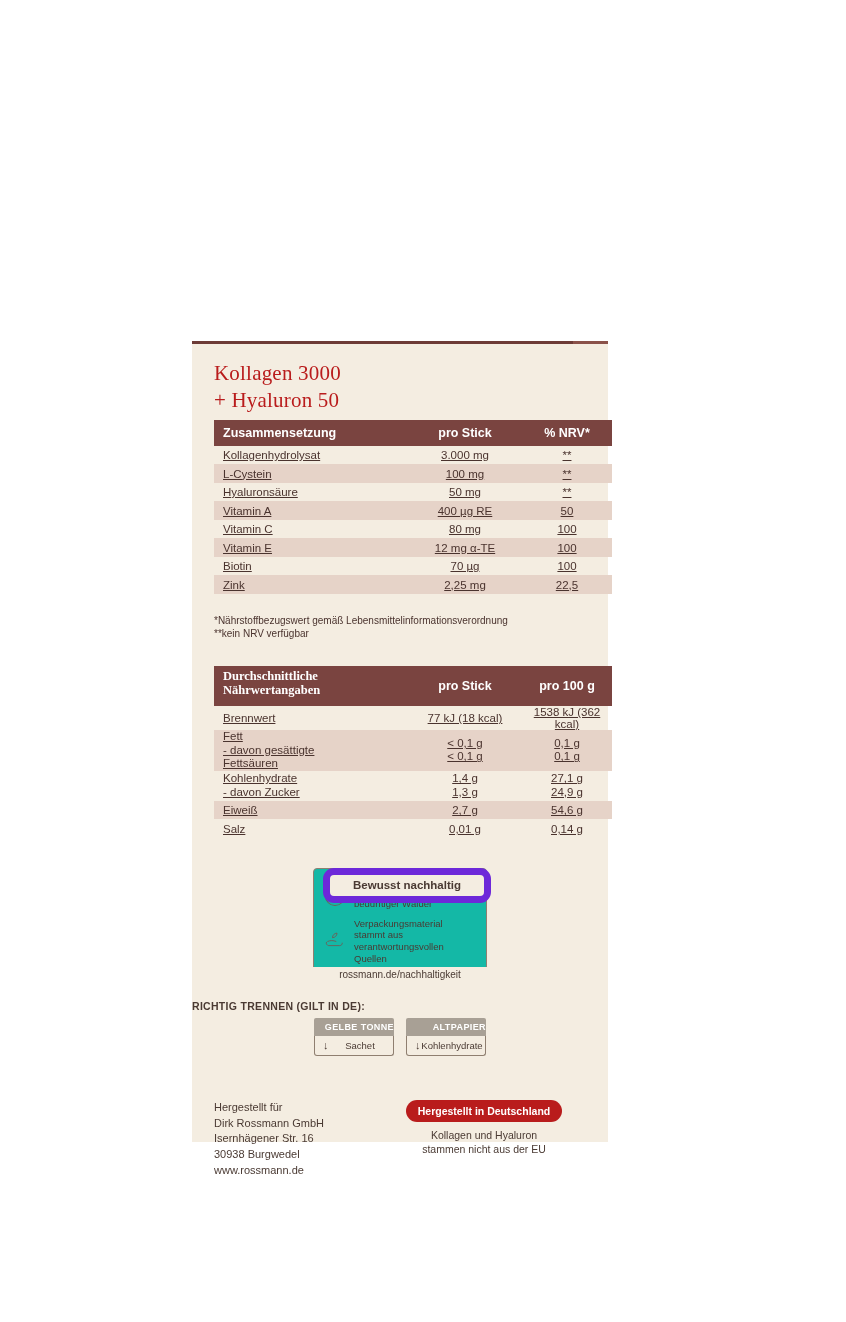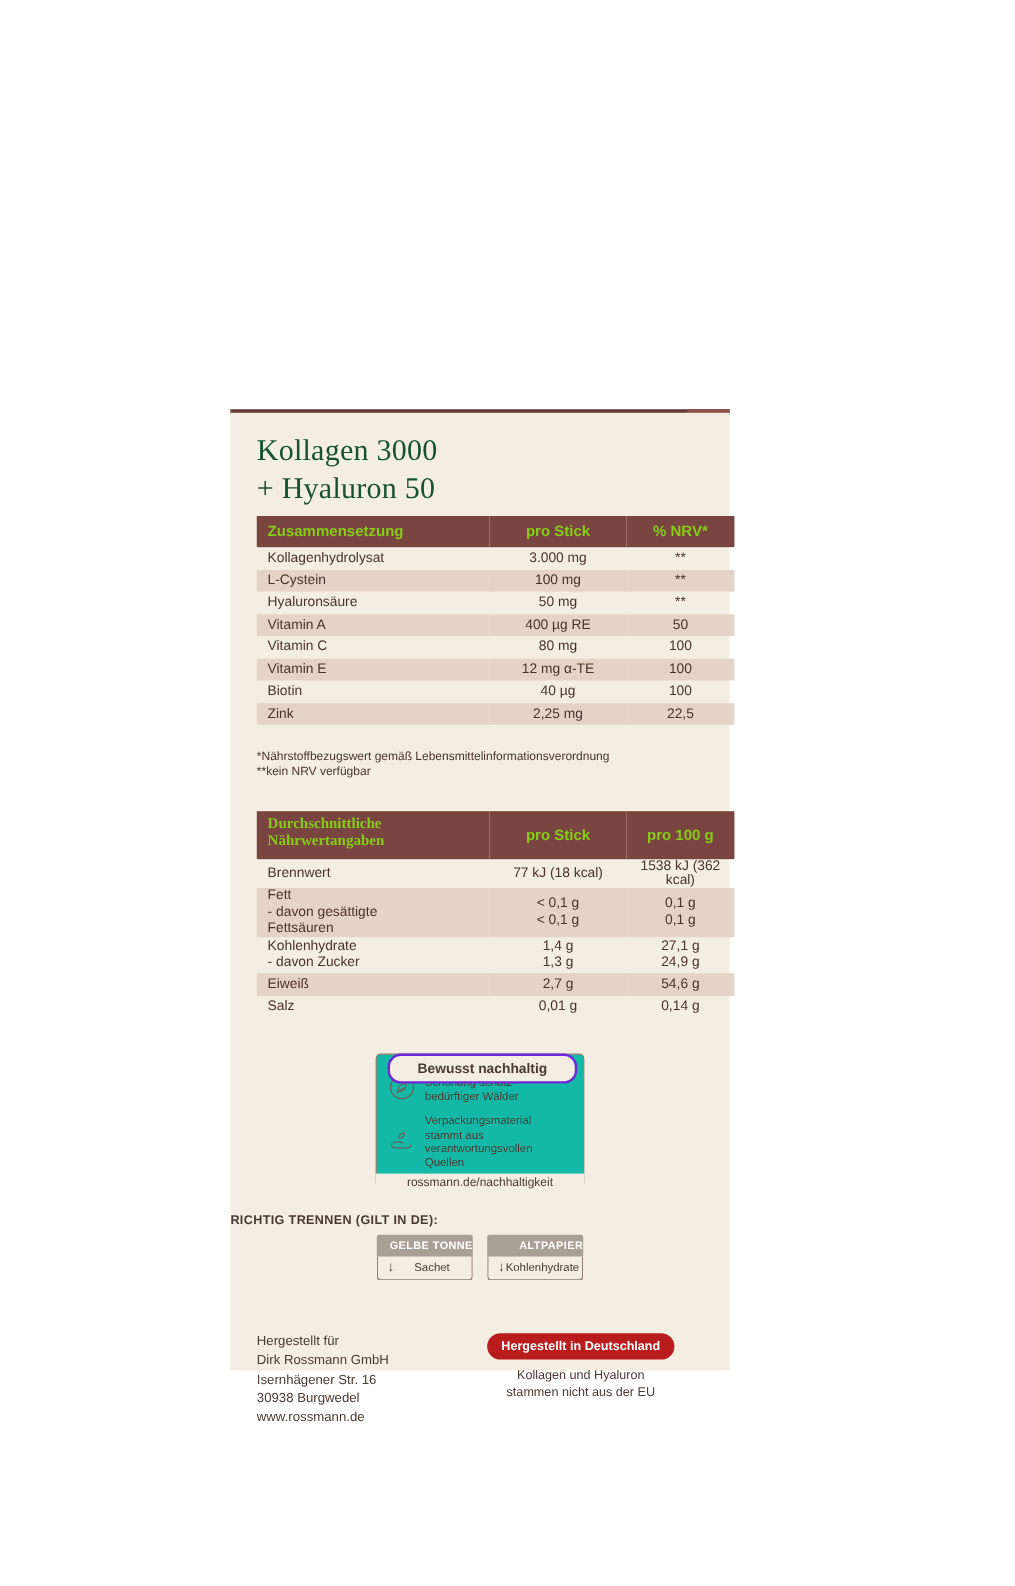--- a/index.html
+++ b/index.html
@@ -42,23 +42,23 @@
     height: 5px;
     background: #8a5149;
   }
 
   
   .title-block {
     padding: 16px 22px 6px 22px;
   }
   .title-line {
     font-family: "Liberation Serif", serif;
-    font-size: 25px;
+    font-size: 21px;
     line-height: 1.28;
-    color: #14532d;
+    color: #b91c1c;
     letter-spacing: .2px;
     white-space: pre;
   }
 
   
   .tbl {
     width: 372px;
     margin: 0 22px;
     border-collapse: collapse;
     table-layout: fixed;
@@ -66,39 +66,40 @@
   .tbl td, .tbl th {
     padding: 0;
     vertical-align: middle;
   }
   .tbl .c-name  { width: 176px; text-align: left; }
   .tbl .c-mid   { width: 110px; text-align: center; }
   .tbl .c-right { width: 86px;  text-align: center; }
 
   .hdr-row th {
     background: #7a4440;
-    color: #84cc16;
+    color: #ffffff;
     font-size: 12.5px;
     font-weight: bold;
     height: 26px;
     padding: 0 9px;
   }
   .hdr-row th.c-mid, .hdr-row th.c-right { padding: 0 2px; }
   .hdr-row th.two-line {
     line-height: 1.12;
     padding-top: 3px;
     padding-bottom: 9px;
     font-family: Liberation Serif, serif;
   }
 
   .data-row td {
     font-size: 11.5px;
     color: #4a332e;
     height: 18.5px;
     padding: 0 9px;
+    text-decoration: underline;
   }
   .data-row td.c-mid, .data-row td.c-right { padding: 0 2px; }
   .data-row.alt td { background: #e6d3c8; }
   .data-row.tall td { height: 30px; line-height: 1.18; }
   .sub { display: block; }
 
   .footnotes {
     margin: 20px 22px 0 22px;
     font-size: 10px;
     color: #4a332e;
@@ -112,21 +113,21 @@
     position: relative;
     margin: 30px auto 0 auto;
     width: 174px;
   }
   .sustain-badge {
     position: absolute;
     left: 10px;
     top: 0;
     width: 154px;
     height: 21px;
-    border: 2px solid #6d28d9;
+    border: 7px solid #6d28d9;
     border-radius: 11px;
     background: #f4ede1;
     font-size: 11.5px;
     font-weight: bold;
     color: #4a3a33;
     display: flex;
     align-items: center;
     justify-content: center;
     z-index: 2;
   }
@@ -279,21 +280,21 @@
       <td class="c-mid">80 mg</td>
       <td class="c-right">100</td>
     </tr>
     <tr class="data-row alt">
       <td class="c-name">Vitamin E</td>
       <td class="c-mid">12 mg α-TE</td>
       <td class="c-right">100</td>
     </tr>
     <tr class="data-row">
       <td class="c-name">Biotin</td>
-      <td class="c-mid">40 µg</td>
+      <td class="c-mid">70 µg</td>
       <td class="c-right">100</td>
     </tr>
     <tr class="data-row alt">
       <td class="c-name">Zink</td>
       <td class="c-mid">2,25 mg</td>
       <td class="c-right">22,5</td>
     </tr>
   </tbody>
     </table>
 

